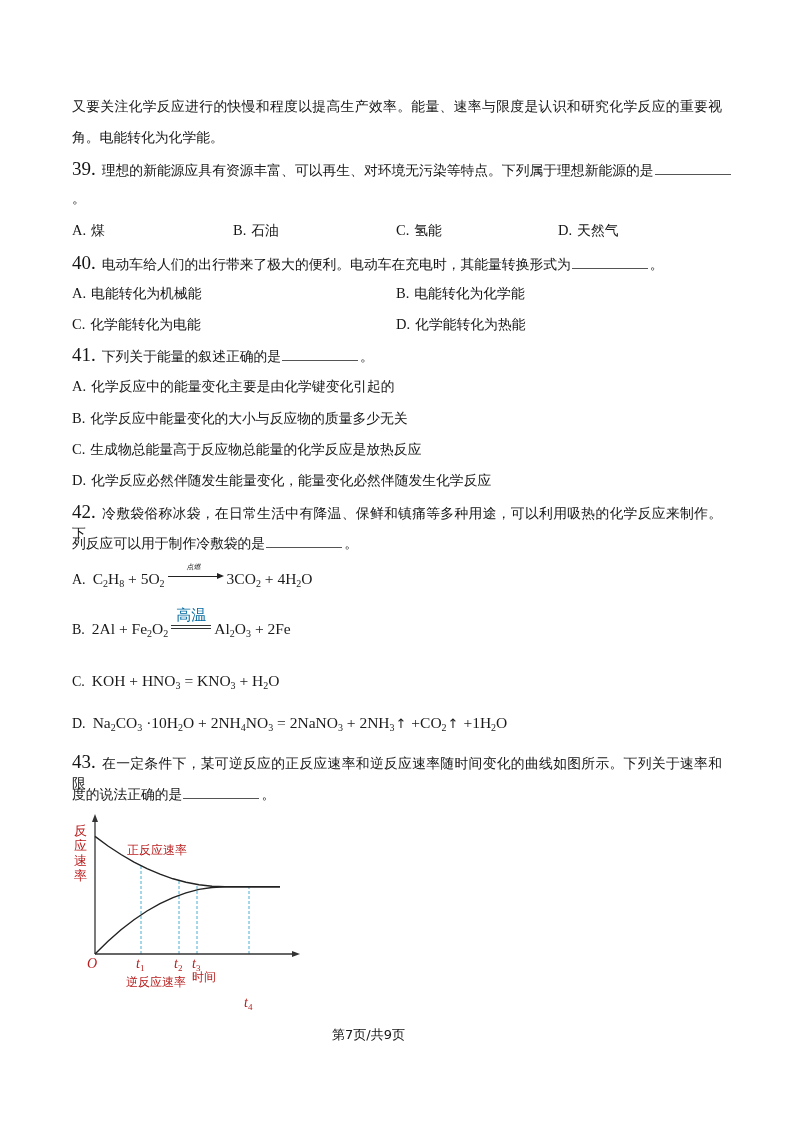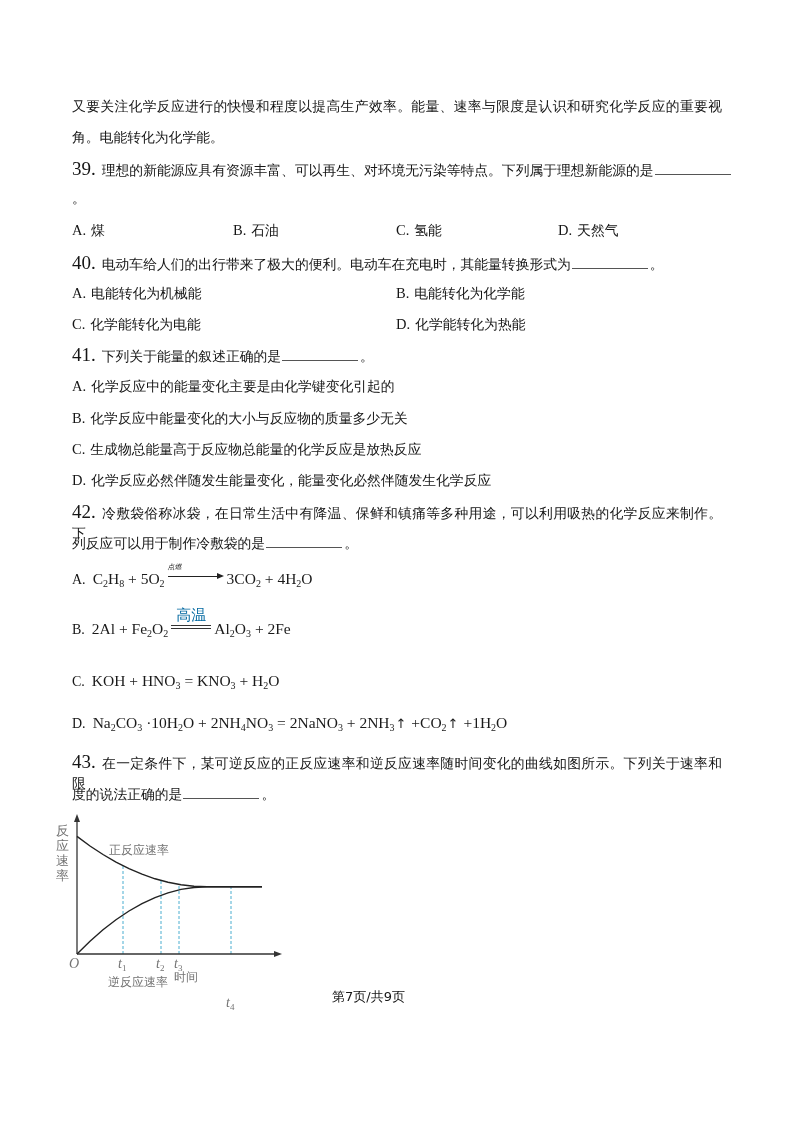--- a/index.html
+++ b/index.html
@@ -31,49 +31,49 @@
   .rarrow {
     display: inline-block; position: relative; width: 56px; height: 10px;
     margin: 0 3px; vertical-align: 2px;
   }
   .rarrow .shaft { position: absolute; left: 0; right: 5px; top: 4px; border-top: 1px solid #222; }
   .rarrow .head {
     position: absolute; right: 0; top: 1px; width: 0; height: 0;
     border-left: 7px solid #222; border-top: 3.5px solid transparent; border-bottom: 3.5px solid transparent;
   }
   .rarrow .lab {
-    position: absolute; left: 0; right: 4px; top: -9px; text-align: left;
+    position: absolute; left: 0; right: 4px; top: -9px; text-align: center;
     font-family: "DejaVu Sans", sans-serif; font-size: 7px; line-height: 8px; font-style: italic;
   }
   .cond {
     display: inline-block; position: relative; width: 40px; height: 8px;
     margin: 0 3px; vertical-align: 3px;
   }
   .cond .dbl {
     position: absolute; left: 0; right: 0; top: 2px; height: 2px;
     border-top: 1px solid #333; border-bottom: 1px solid #333;
   }
   .cond .lab {
     position: absolute; left: -2px; right: -2px; bottom: 8px; text-align: center;
     font-family: "DejaVu Sans", sans-serif; font-size: 15px; line-height: 16px; color: #0369a1;
   }
   .figure {
-    position: absolute; left: 47px; top: 810px; width: 245px; height: 180px;
-    font-family: "DejaVu Sans", sans-serif; color: #737373;
+    position: absolute; left: 65px; top: 810px; width: 245px; height: 180px;
+    font-family: "DejaVu Sans", sans-serif; color: #b91c1c;
   }
   .figure svg { position: absolute; left: 0; top: 0; }
   .fig-lab { position: absolute; white-space: nowrap; font-size: 12px; line-height: 14px; }
   .ylab { left: 9px; top: 13px; width: 14px; white-space: normal; word-break: break-all; font-size: 13px; line-height: 15px; }
   .tick {
     position: absolute; top: 147px; font-family: "Liberation Serif", serif; font-style: italic;
     font-size: 14px; line-height: 14px; white-space: nowrap;
   }
   .tick sub { font-style: normal; font-size: 9px; vertical-align: -3px; line-height: 0; }
   .footer {
-    position: absolute; left: 0; width: 737px; top: 987px; text-align: center;
+    position: absolute; left: 0; width: 737px; top: 1025px; text-align: center;
     font-size: 13px; line-height: 20px;
   }
 </style>
 </head>
 <body>
 
 <div class="ln just" style="top:96px">又要关注化学反应进行的快慢和程度以提高生产效率。能量、速率与限度是认识和研究化学反应的重要视</div>
 <div class="ln" style="top:127px">角。电能转化为化学能。</div>
 
 <div class="ln" style="top:159px">

